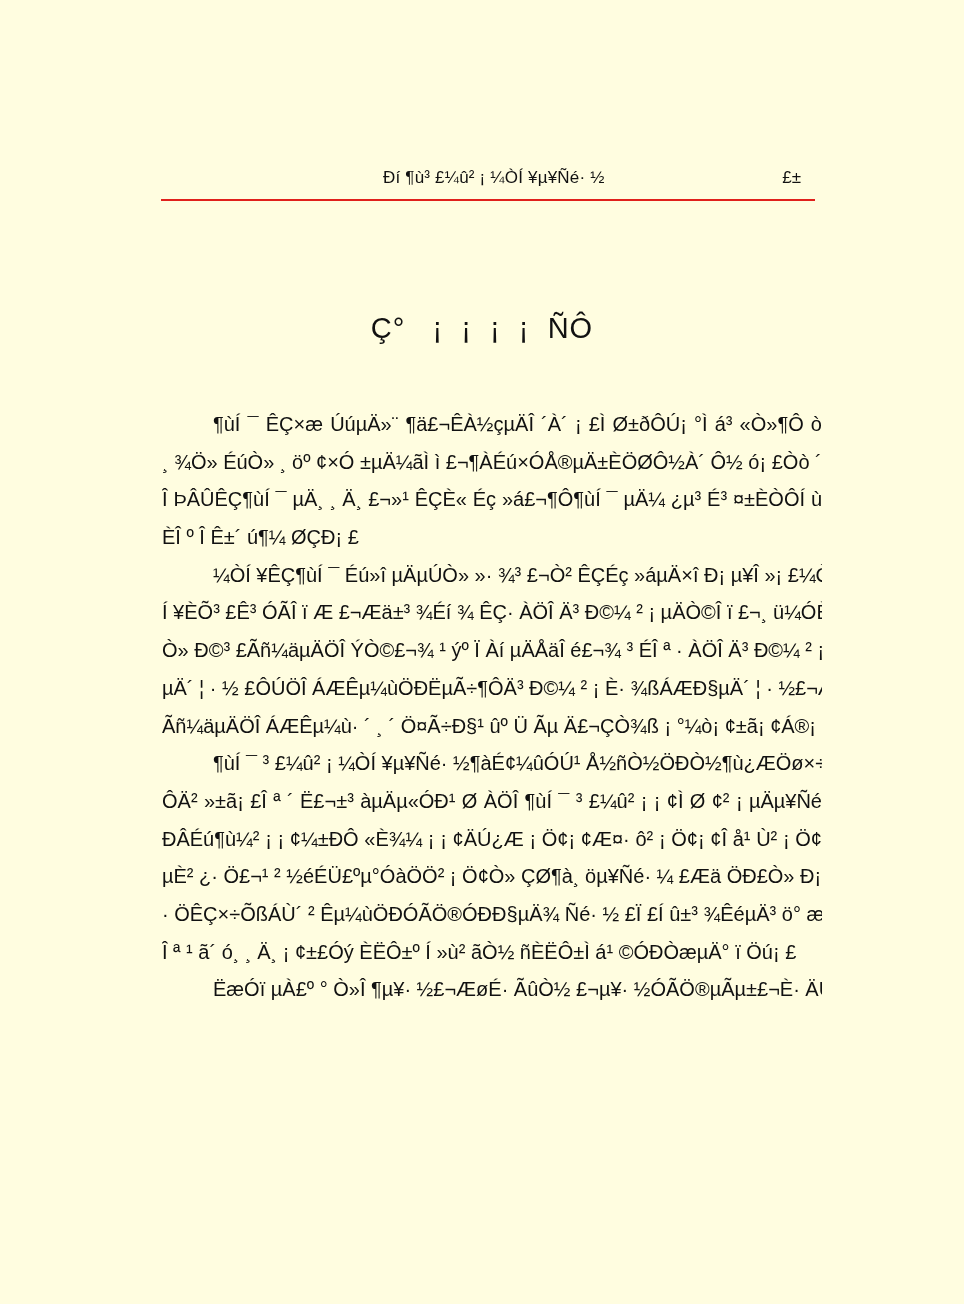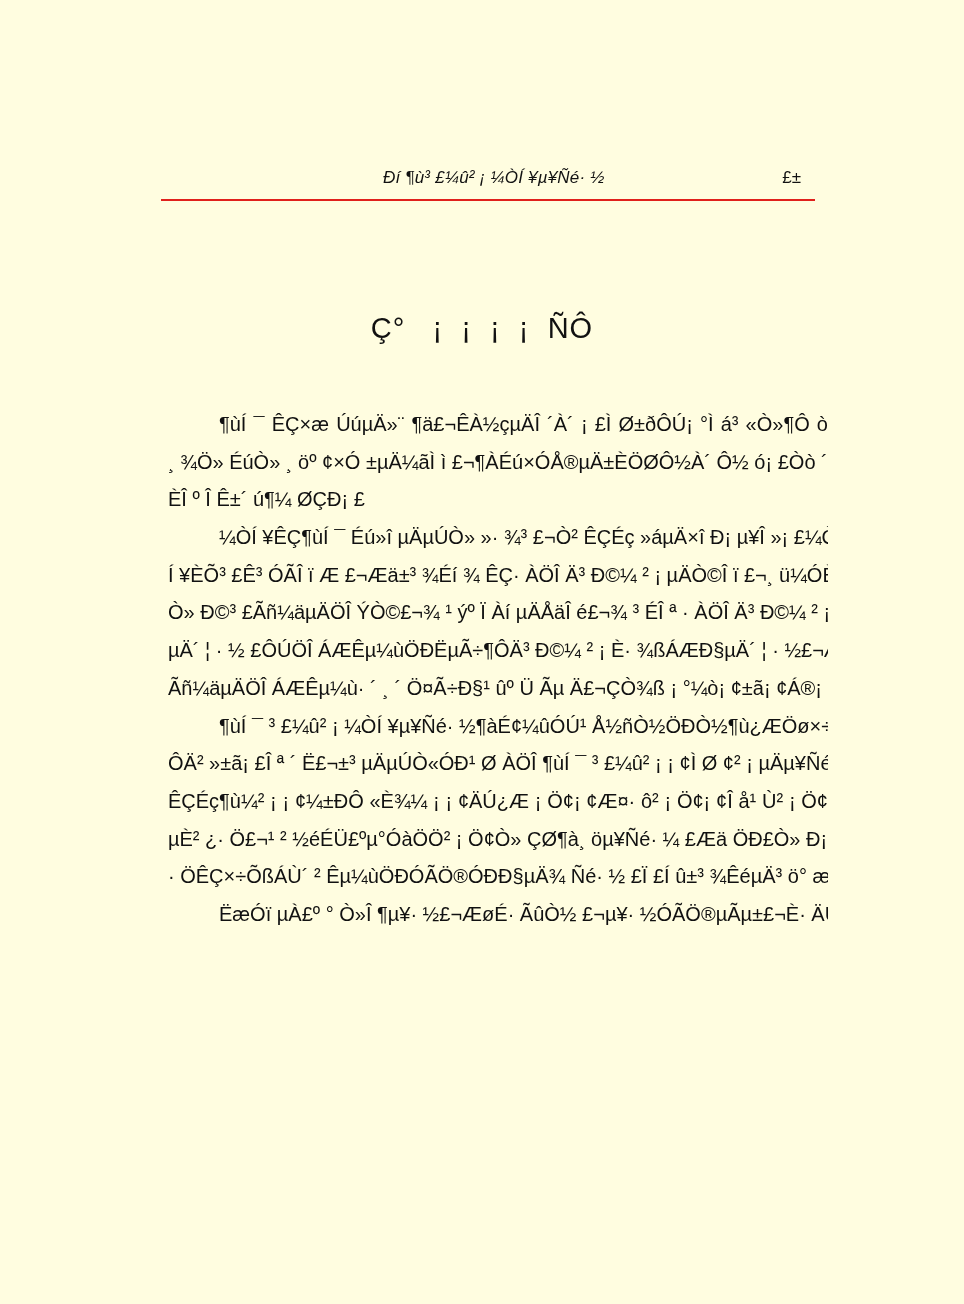--- a/index.html
+++ b/index.html
@@ -23,42 +23,41 @@
       height: 35px;
       border-bottom: 2px solid #e0201c;
     }
     .running-title {
       position: absolute;
       left: 222px;
       top: 4px;
       font-size: 17px;
       letter-spacing: 0.2px;
       white-space: pre;
-      font-style: italic;
     }
     .page-number {
       position: absolute;
       right: 14px;
       top: 4px;
       font-size: 17px;
       white-space: pre;
     }
     .chapter-title {
       position: absolute;
       left: 0;
       top: 312px;
       width: 964px;
       text-align: center;
       font-size: 29px;
       white-space: pre;
       letter-spacing: 1px;
     }
     .body-text {
       position: absolute;
-      left: 168px;
+      left: 162px;
       top: 406px;
       width: 660px;
     }
     .line {
       height: 37.7px;
       line-height: 37.7px;
       font-size: 20px;
       white-space: pre;
       overflow: hidden;
       text-align: justify;
@@ -78,28 +77,30 @@
   <span class="running-title">Ðí ¶ù³ £¼û² ¡ ¼ÒÍ ¥µ¥Ñé· ½</span>
   <span class="page-number">£±</span>
 </div>
 
 <div class="chapter-title">Ç°   ¡  ¡  ¡  ¡  ÑÔ</div>
 
 <div class="body-text">
 
   <div class="line indent">¶ùÍ ¯ ÊÇ×æ ÚúµÄ»¨ ¶ä£¬ÊÀ½çµÄÎ ´À´ ¡ £Ì Ø±ðÔÚ¡ °Ì á³ «Ò»¶Ô ò</div>
   <div class="line">¸ ¾Ö» ÉúÒ» ¸ öº ¢×Ó ±µÄ¼ãÌ ì £¬¶ÀÉú×ÓÅ®µÄ±ÈÖØÔ½À´ Ô½ ó¡ £Òò ´ Ë£¬</div>
+  <div class="line">Î ÞÂÛÊÇ¶ùÍ ¯ µÄ¸ ¸ Ä¸ £¬»¹ ÊÇÈ« Éç »á£¬¶Ô¶ùÍ ¯ µÄ¼ ¿µ³ É³ ¤±ÈÒÔÍ ù</div>
   <div class="line last">ÈÎ º Î Ê±´ ú¶¼ ØÇÐ¡ £</div>
 
   <div class="line indent">¼ÒÍ ¥ÊÇ¶ùÍ ¯ Éú»î µÄµÚÒ» »· ¾³ £¬Ò² ÊÇÉç »áµÄ×î Ð¡ µ¥Î »¡ £¼Ò</div>
   <div class="line">Í ¥ÈÕ³ £Ê³ ÓÃÎ ï Æ £¬Æä±³ ¾Éí ¾ ÊÇ· ÀÖÎ Ä³ Ð©¼ ² ¡ µÄÒ©Î ï £¬¸ ü¼ÓÈë</div>
   <div class="line">Ò» Ð©³ £Ãñ¼äµÄÖÎ ÝÒ©£¬¾ ¹ ýº Ï Àí µÄÅäÎ é£¬¾ ³ ÉÎ ª · ÀÖÎ Ä³ Ð©¼ ² ¡</div>
   <div class="line">µÄ´ ¦ · ½ £ÔÚÖÎ ÁÆÊµ¼ùÖÐËµÃ÷¶ÔÄ³ Ð©¼ ² ¡ È· ¾ßÁÆÐ§µÄ´ ¦ · ½£¬Æä</div>
   <div class="line">Ãñ¼äµÄÖÎ ÁÆÊµ¼ù· ´ ¸ ´ Ö¤Ã÷Ð§¹ ûº Ü Ãµ Ä£¬ÇÒ¾ß ¡ °¼ò¡ ¢±ã¡ ¢Á®¡ ¢</div>
 
   <div class="line indent">¶ùÍ ¯ ³ £¼û² ¡ ¼ÒÍ ¥µ¥Ñé· ½¶àÉ¢¼ûÓÚ¹ Å½ñÒ½ÖÐÒ½¶ù¿ÆÖø×÷Î ÄÏ ×</div>
-  <div class="line">ÔÄ² »±ã¡ £Î ª ´ Ë£¬±³ µÄµÚÒ«ÓÐ¹ Ø ÀÖÎ ¶ùÍ ¯ ³ £¼û² ¡ ¡ ¢Ì Ø ¢² ¡ µÄµ¥Ñé</div>
-  <div class="line">ÊÇÉç¶ù¼² ¡ ¡ ¢¼±ÐÔ «È¾¼ ¡ ¡ ¢ÄÚ¿Æ ¡ Ö¢¡ ¢Æ¤· ô² ¡ Ö¢¡ ¢Î å¹ Ù² ¡ Ö¢</div>
+  <div class="line">ÔÄ² »±ã¡ £Î ª ´ Ë£¬±³ àµÄµ«ÓÐ¹ Ø ÀÖÎ ¶ùÍ ¯ ³ £¼û² ¡ ¡ ¢Ì Ø ¢² ¡ µÄµ¥Ñé</div>
+  <div class="line">ÐÂÉú¶ù¼² ¡ ¡ ¢¼±ÐÔ «È¾¼ ¡ ¡ ¢ÄÚ¿Æ ¡ Ö¢¡ ¢Æ¤· ô² ¡ Ö¢¡ ¢Î å¹ Ù² ¡ Ö¢</div>
   <div class="line">µÈ² ¿· Ö£¬¹ ² ½éÉÜ£ºµ°ÓàÖÖ² ¡ Ö¢Ò» ÇØ¶à¸ öµ¥Ñé· ¼ £Æä ÖÐ£­Ò» Ð¡ ² ¿</div>
   <div class="line">· ÖÊÇ×÷ÕßÁÙ´ ² Êµ¼ùÖÐÓÃÖ®ÓÐÐ§µÄ¾ Ñé· ½ £Ï £Í û±³ ¾ÊéµÄ³ ö° æÄÜ</div>
+  <div class="line last">Î ª ¹ ã´ ó¸ ¸ Ä¸ ¡ ¢±£Óý ÈËÔ±º Í »ù² ãÒ½ ñÈËÔ±Ì á¹ ©ÓÐÒæµÄ° ï Öú¡ £</div>
 
   <div class="line indent">ËæÓï µÀ£º ° Ò»Î ¶µ¥· ½£¬ÆøÉ· ÃûÒ½ £¬µ¥· ½ÓÃÖ®µÃµ±£¬È· ÄÜ</div>
 </div>
 
 </body></html>

